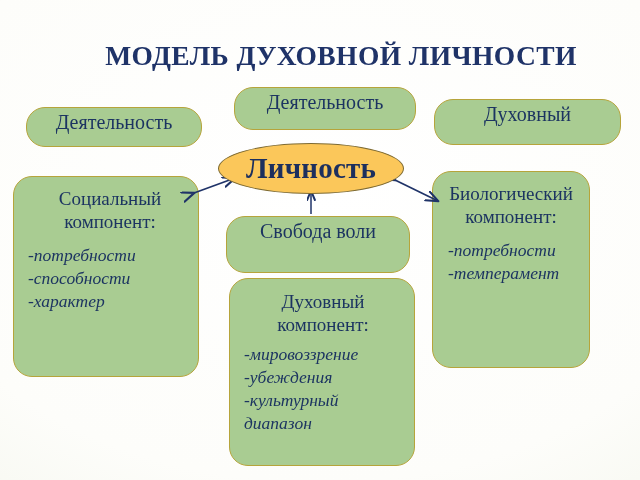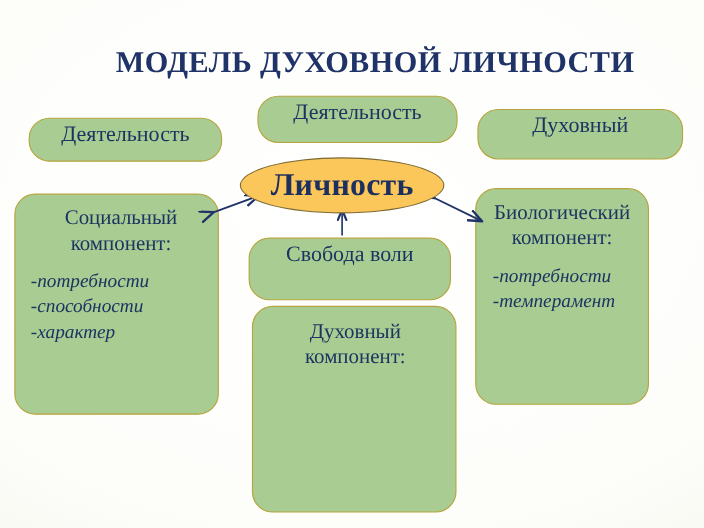--- a/index.html
+++ b/index.html
@@ -178,20 +178,25 @@
     <span class="hd tight">компонент:</span>
     <ul>
       <li>-потребности</li>
       <li>-темперамент</li>
     </ul>
   </div>
 
   <div class="card" id="card-spirit">
     <span class="hd tight">Духовный</span>
     <span class="hd tight">компонент:</span>
+    <ul class="wrapok">
+      <li>-мировоззрение</li>
+      <li>-убеждения</li>
+      <li>-культурный диапазон</li>
+    </ul>
   </div>
 
   <svg id="arrows" viewBox="0 0 640 480" xmlns="http://www.w3.org/2000/svg">
     <defs>
       <marker id="ah" markerWidth="9" markerHeight="9" refX="7.4" refY="3.2" orient="auto" markerUnits="strokeWidth">
         <path d="M0.4,0.3 L7.6,3.2 L0.4,6.1" fill="none" stroke="#1f3368" stroke-width="1.25" stroke-linecap="round" stroke-linejoin="round"></path>
       </marker>
       <marker id="ah2" markerWidth="9" markerHeight="9" refX="7.4" refY="3.2" orient="auto" markerUnits="strokeWidth">
         <path d="M0.4,0.3 L7.6,3.2 L0.4,6.1" fill="none" stroke="#1f3368" stroke-width="1.25" stroke-linecap="round" stroke-linejoin="round"></path>
       </marker>

